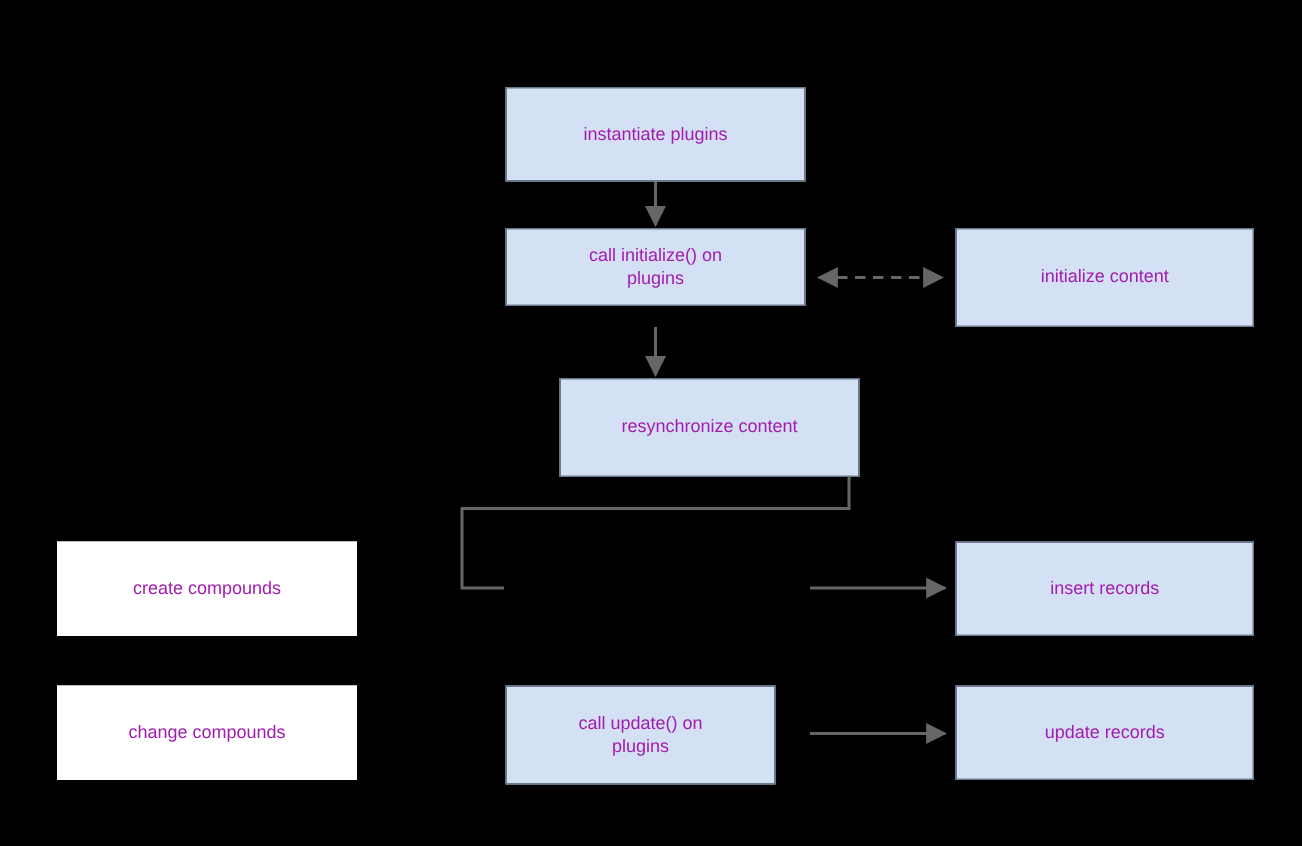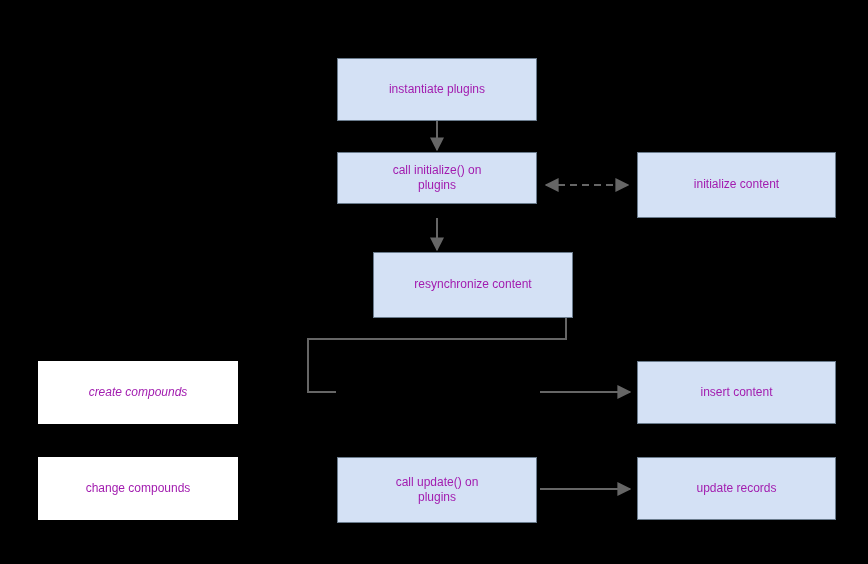--- a/index.html
+++ b/index.html
@@ -84,25 +84,25 @@
 
   <div class="node blue" style="left:337px; top:58px; width:200px; height:63px;">instantiate plugins</div>
 
   <div class="node blue" style="left:337px; top:152px; width:200px; height:52px;">call initialize() on
 plugins</div>
 
   <div class="node blue" style="left:637px; top:152px; width:199px; height:66px;">initialize content</div>
 
   <div class="node blue" style="left:337px; top:252px; width:200px; height:66px;margin-left:36px;">resynchronize content</div>
 
-  <div class="node white" style="left:38px; top:361px; width:200px; height:63px;font-style:italic;">create compounds</div>
+  <div class="node white" style="left:38px; top:361px; width:200px; height:63px;">create compounds</div>
 
 
-  <div class="node blue" style="left:637px; top:361px; width:199px; height:63px;">insert content</div>
+  <div class="node blue" style="left:637px; top:361px; width:199px; height:63px;">insert records</div>
 
   <div class="node white" style="left:38px; top:457px; width:200px; height:63px;">change compounds</div>
 
-  <div class="node blue" style="left:337px; top:457px; width:200px; height:66px;text-align:center;">call update() on
+  <div class="node blue" style="left:337px; top:457px; width:180px; height:66px;text-align:center;">call update() on
 plugins</div>
 
   <div class="node blue" style="left:637px; top:457px; width:199px; height:63px;">update records</div>
 
 </div>
 
 </body></html>

